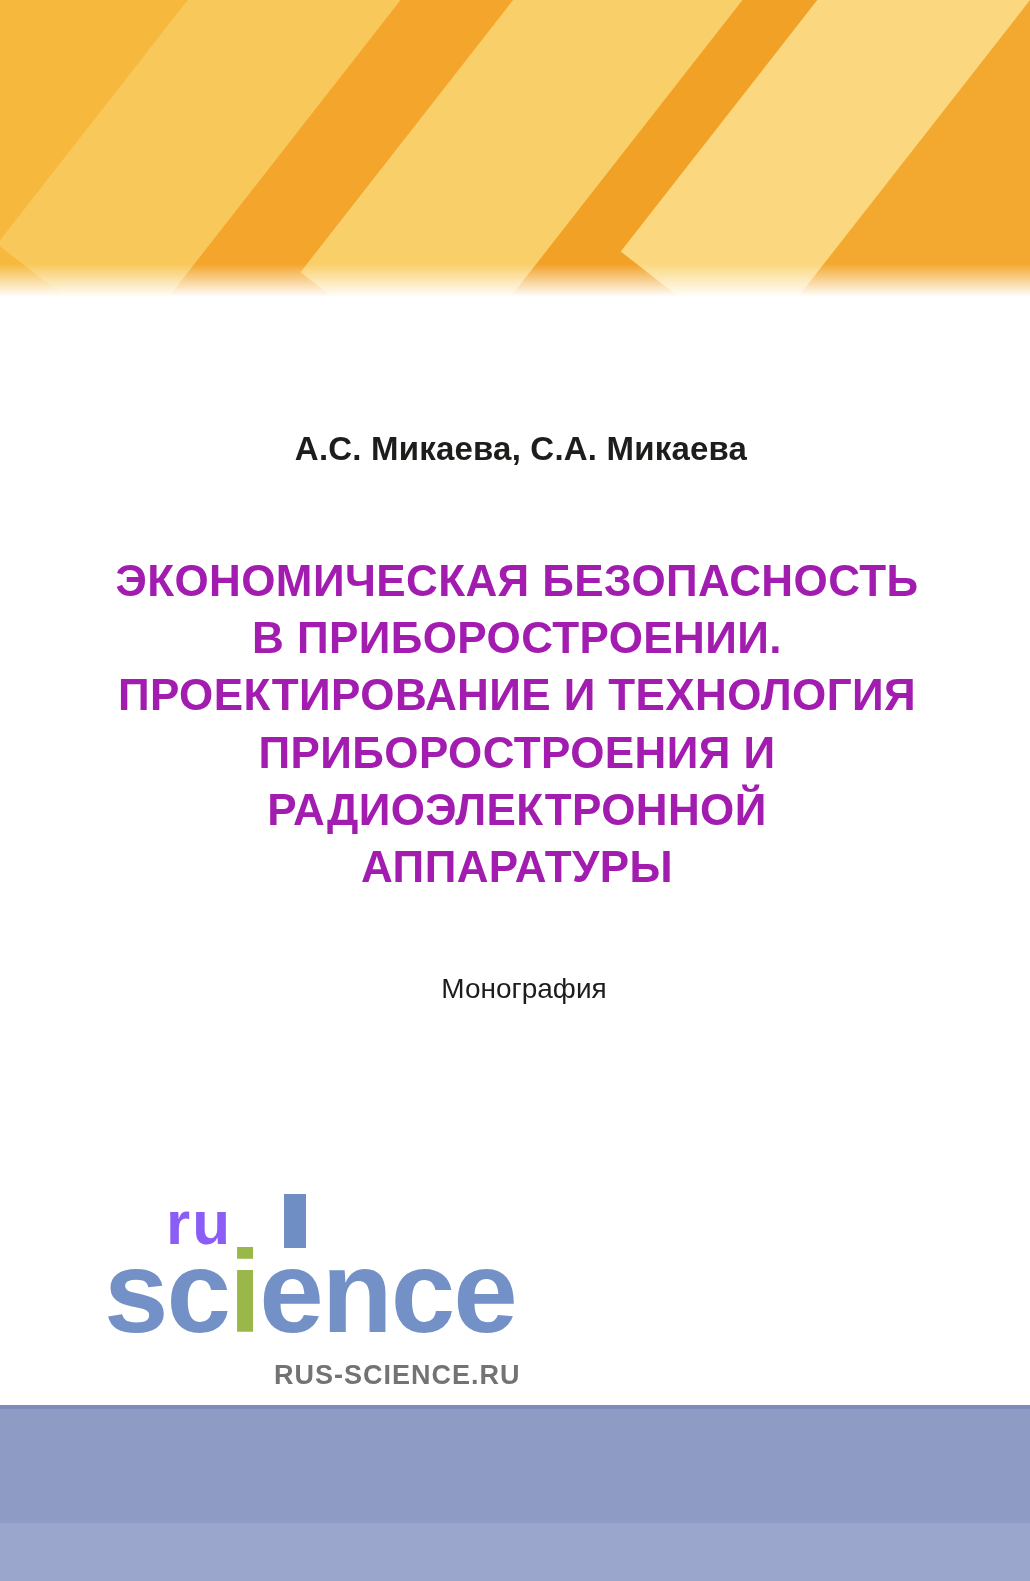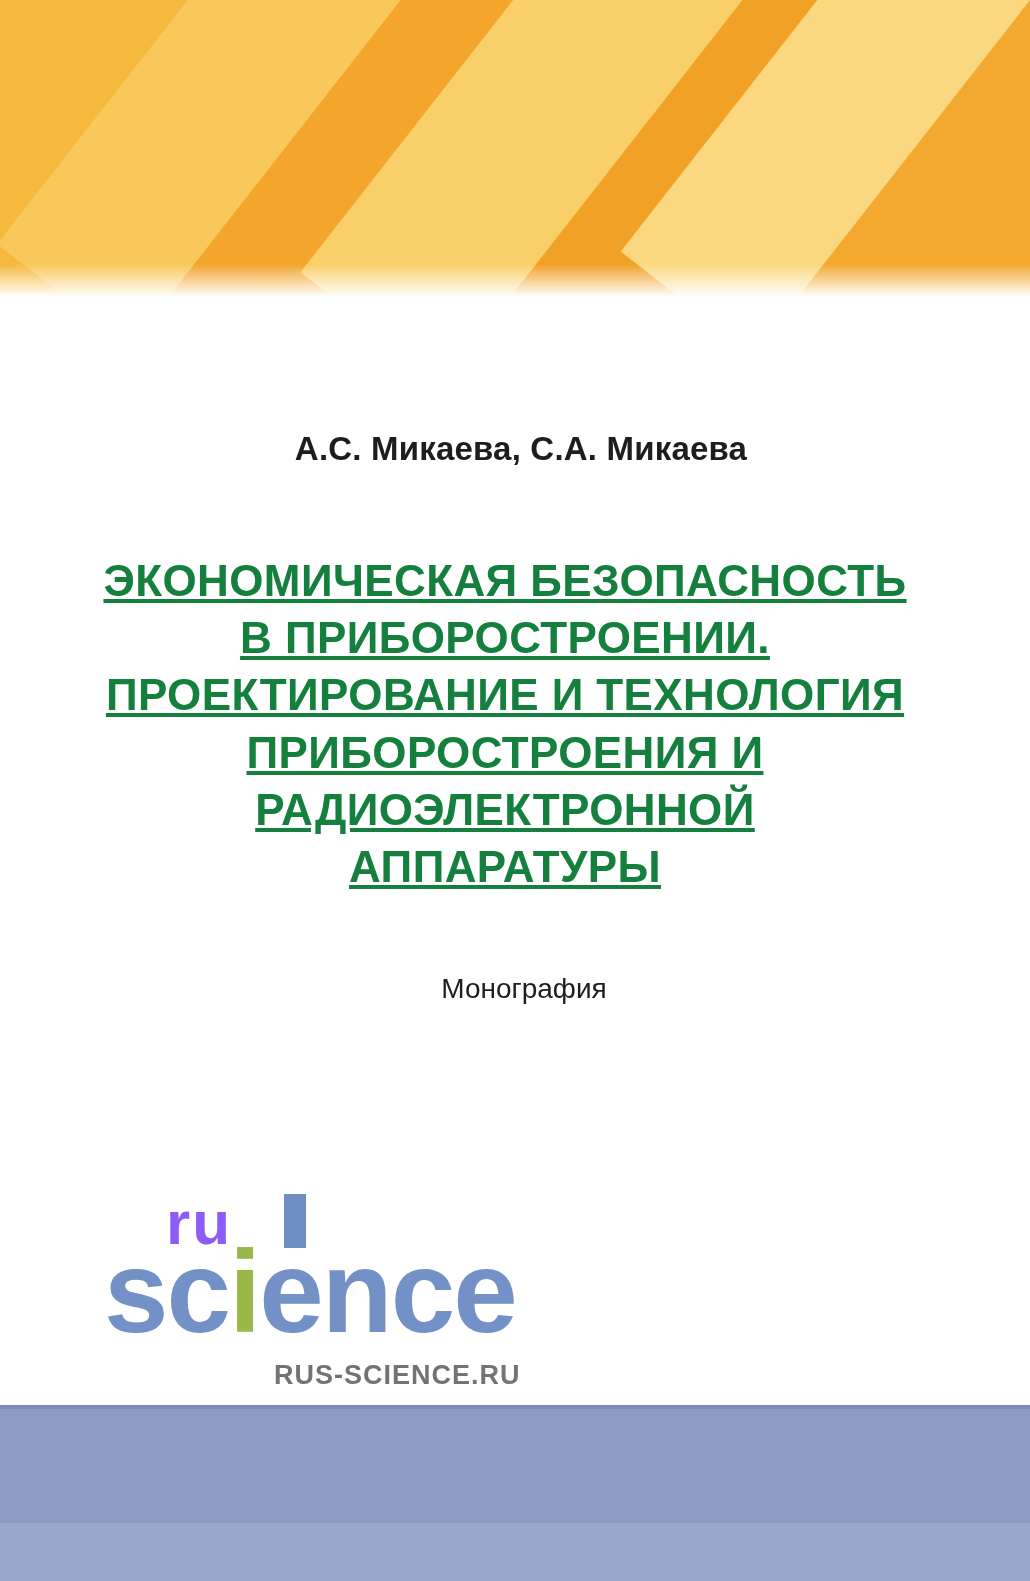--- a/index.html
+++ b/index.html
@@ -125,27 +125,26 @@
   .authors {
     font-size: 33px;
     font-weight: bold;
     color: #1d1d1b;
     letter-spacing: 0.2px;
     margin: 0 0 84px 0;
   }
   .title {
     font-size: 44px;
     font-weight: bold;
-    color: #15803d;
+    color: #a21caf;
     line-height: 1.30;
     letter-spacing: 0.4px;
-    margin: 4px;
+    margin: 16px;
     text-transform: uppercase;
     width: 810px;
-    text-decoration: underline;
   }
   .subtitle {
     margin: 78px 0 0 6px;
     font-size: 28px;
     color: #1d1d1b;
     font-weight: normal;
   }
 
   
   .logo {

